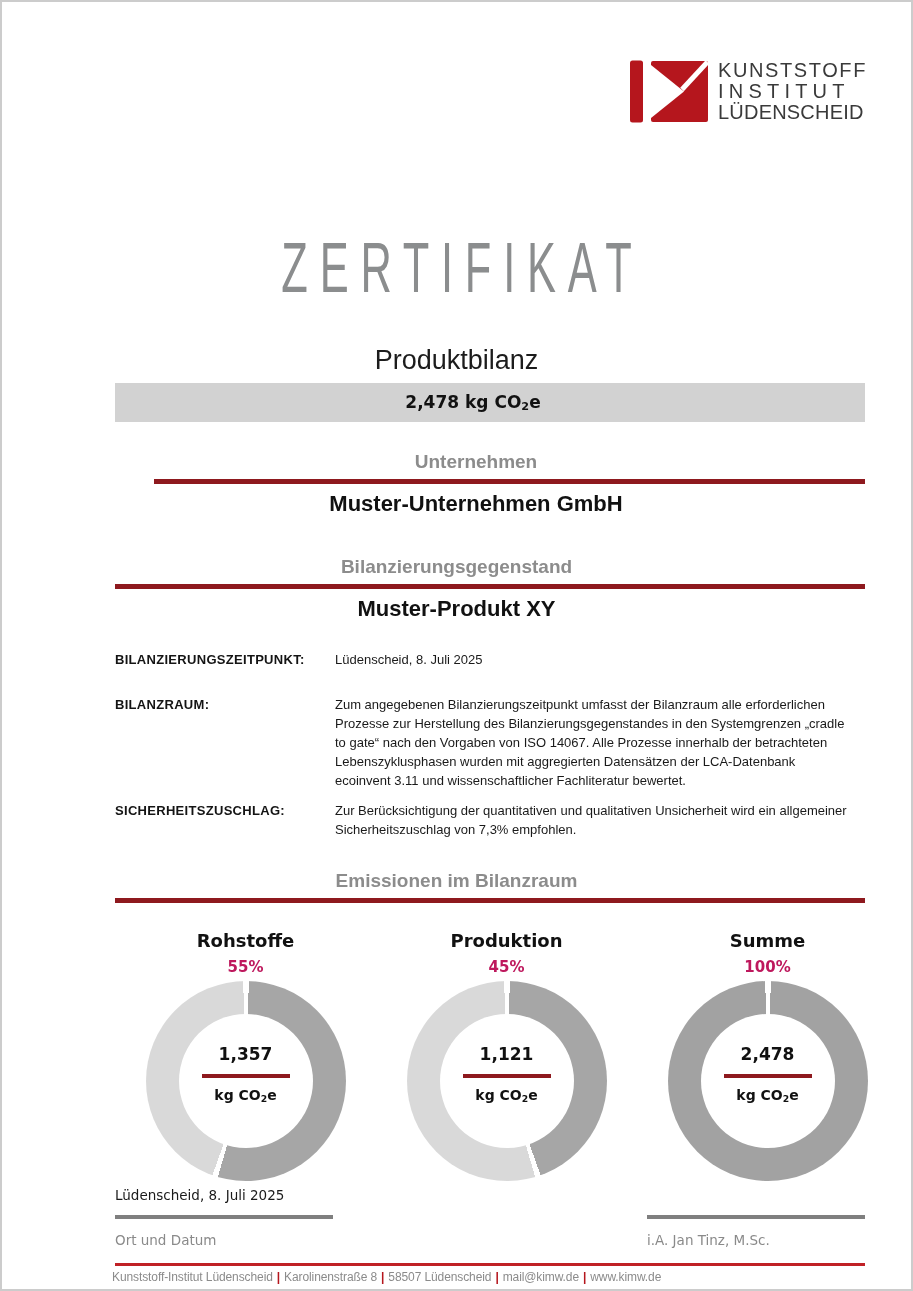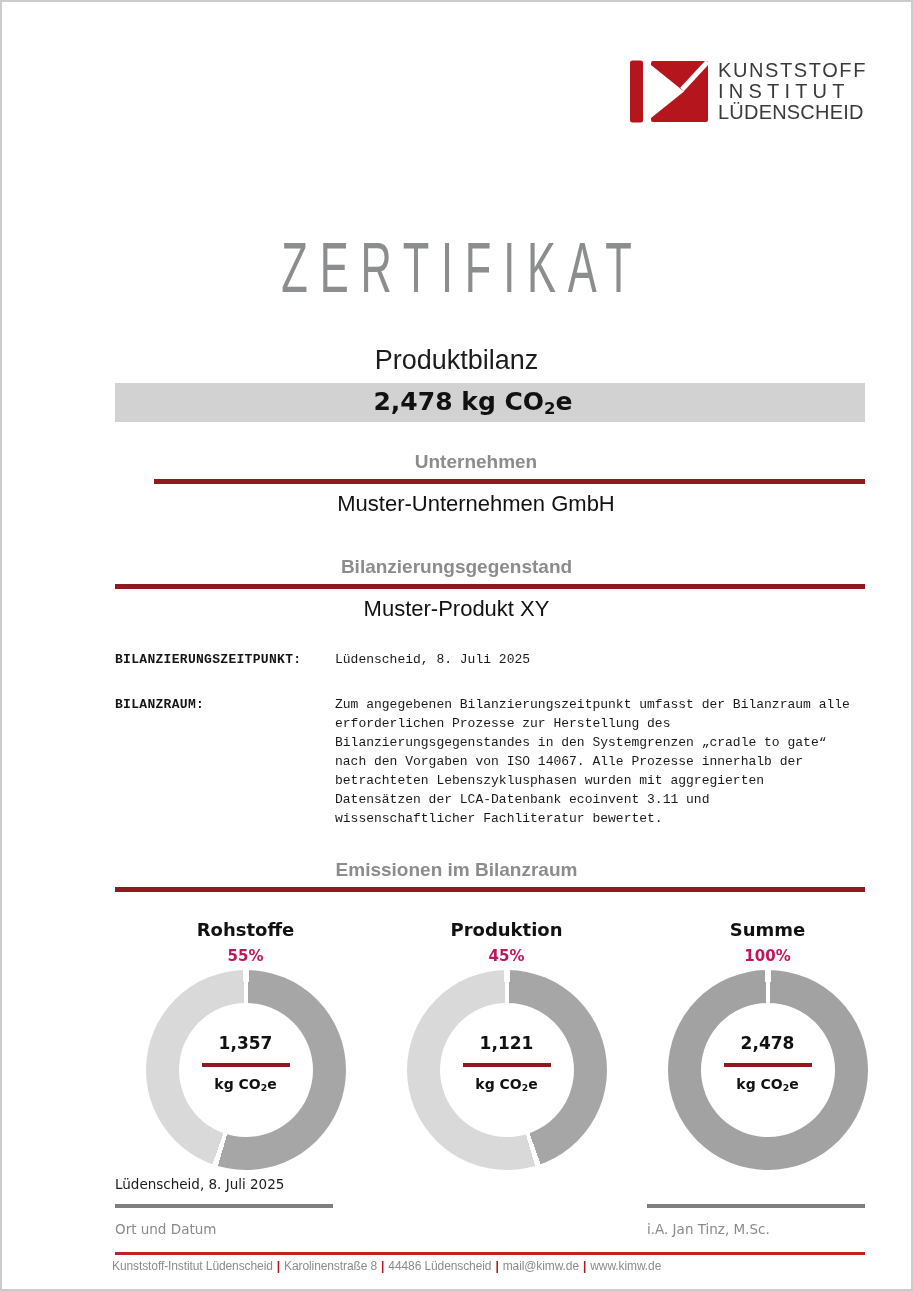--- a/index.html
+++ b/index.html
@@ -27,33 +27,33 @@
   .cert-title { margin-top:110px; text-align:center; color:var(--title_gray); font-weight:normal; font-size:70px; line-height:70px; }
   .cert-title span { display:inline-block; letter-spacing:19px; padding-left:19px; transform:scaleX(0.62); }
 
   .subtitle { margin-top:41px; text-align:center; font-size:27px; line-height:32px; color:#1c1c1c; }
 
   .total-banner {
     margin:7px 46px 0 113px; height:39px;
     background:var(--bar_gray);
     display:flex; align-items:center; justify-content:center;
   }
-  .total-banner .t { font-family:"DejaVu Sans", sans-serif; font-weight:bold; font-size:25px; color:#111; margin-left:-34px; }
+  .total-banner .t { font-family:"DejaVu Sans", sans-serif; font-weight:bold; font-size:17px; color:#111; margin-left:-34px; }
   .sub { font-size:0.66em; vertical-align:-0.22em; }
 
   
   .sec-header { text-align:center; color:var(--header_gray); font-weight:bold; font-size:19px; line-height:19px; }
   .rule { margin:8px 46px 0 113px; height:5px; background:var(--accent_red); }
-  .sec-value { text-align:center; font-weight:normal; font-size:22px; line-height:24px; color:#111; margin-top:8px; }
+  .sec-value { text-align:center; font-weight:bold; font-size:22px; line-height:24px; color:#111; margin-top:8px; }
   .sec-company { margin-top:30px;padding-left:39px; }
   .sec-subject { margin-top:41px; }
   .sec-emissions { margin-top:32px; }
 
   
-  .details { margin:29px 46px 0 113px;font-family:Liberation Mono, monospace; }
+  .details { margin:29px 46px 0 113px; }
   .detail-row { display:flex; align-items:flex-start; }
   .detail-row + .detail-row.r2 { margin-top:26px; }
   .detail-row + .detail-row.r3 { margin-top:11px; }
   .detail-label { width:220px; flex:0 0 220px; font-weight:bold; font-size:13px; letter-spacing:0.3px; line-height:19px; color:#141414; }
   .detail-text { width:515px; font-size:13px; line-height:19px; color:#1a1a1a; }
 
   
   .charts { display:flex; margin:27px 13px 0 113px; }
   .chart { flex:1 1 0; display:flex; flex-direction:column; align-items:center; }
   .chart-title { font-family:"DejaVu Sans", sans-serif; font-weight:bold; font-size:18px; line-height:22px; color:#111; }
@@ -125,20 +125,24 @@
 
   <div class="details">
     <div class="detail-row r1">
       <div class="detail-label">BILANZIERUNGSZEITPUNKT:</div>
       <div class="detail-text">Lüdenscheid, 8. Juli 2025</div>
     </div>
     <div class="detail-row r2">
       <div class="detail-label">BILANZRAUM:</div>
       <div class="detail-text">Zum angegebenen Bilanzierungszeitpunkt umfasst der Bilanzraum alle erforderlichen Prozesse zur Herstellung des Bilanzierungsgegenstandes in den Systemgrenzen „cradle to gate“ nach den Vorgaben von ISO 14067. Alle Prozesse innerhalb der betrachteten Lebenszyklusphasen wurden mit aggregierten Datensätzen der LCA-Datenbank ecoinvent 3.11 und wissenschaftlicher Fachliteratur bewertet.</div>
     </div>
+    <div class="detail-row r3">
+      <div class="detail-label">SICHERHEITSZUSCHLAG:</div>
+      <div class="detail-text">Zur Berücksichtigung der quantitativen und qualitativen Unsicherheit wird ein allgemeiner Sicherheitszuschlag von 7,3% empfohlen.</div>
+    </div>
   </div>
 
   <section class="sec-emissions">
     <div class="sec-header">Emissionen im Bilanzraum</div>
     <div class="rule"></div>
   </section>
 
   <div class="charts">
     <div class="chart">
       <div class="chart-title">Rohstoffe</div>
@@ -183,16 +187,16 @@
   </div>
 
   <div class="sig-labels">
     <div class="sig-label">Ort und Datum</div>
     <div class="sig-label">i.A. Jan Tinz, M.Sc.</div>
   </div>
 
   <div class="footer-rule"></div>
 
   <div class="footer-text">
-    <span>Kunststoff-Institut Lüdenscheid</span><span class="fsep">|</span><span>Karolinenstraße 8</span><span class="fsep">|</span><span>44486 Lüdenscheid</span><span class="fsep">|</span><span>mail@kimw.de</span><span class="fsep">|</span><span>www.kimw.de</span>
+    <span>Kunststoff-Institut Lüdenscheid</span><span class="fsep">|</span><span>Karolinenstraße 8</span><span class="fsep">|</span><span>58507 Lüdenscheid</span><span class="fsep">|</span><span>mail@kimw.de</span><span class="fsep">|</span><span>www.kimw.de</span>
   </div>
 
 </div>
 
 </body></html>

